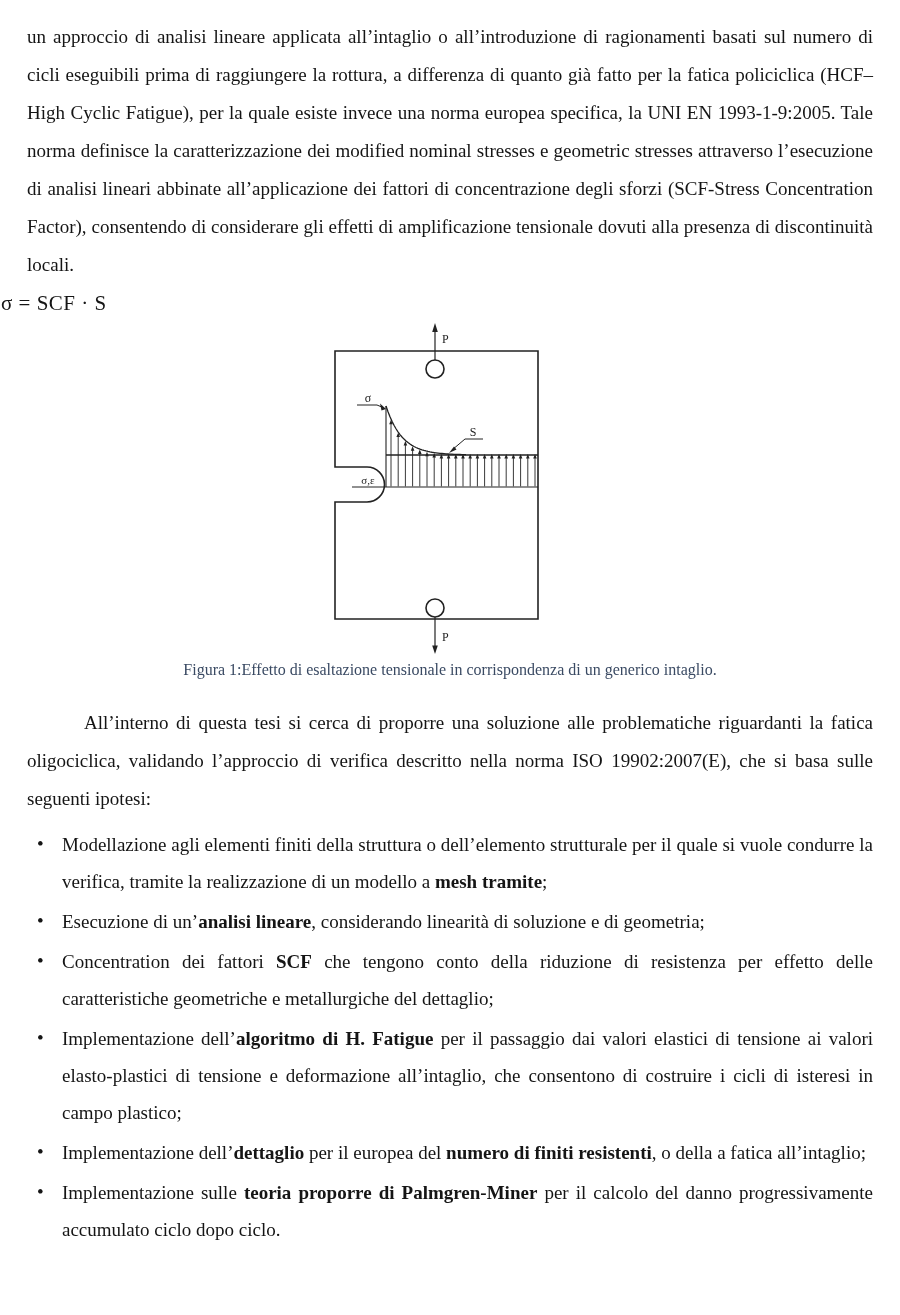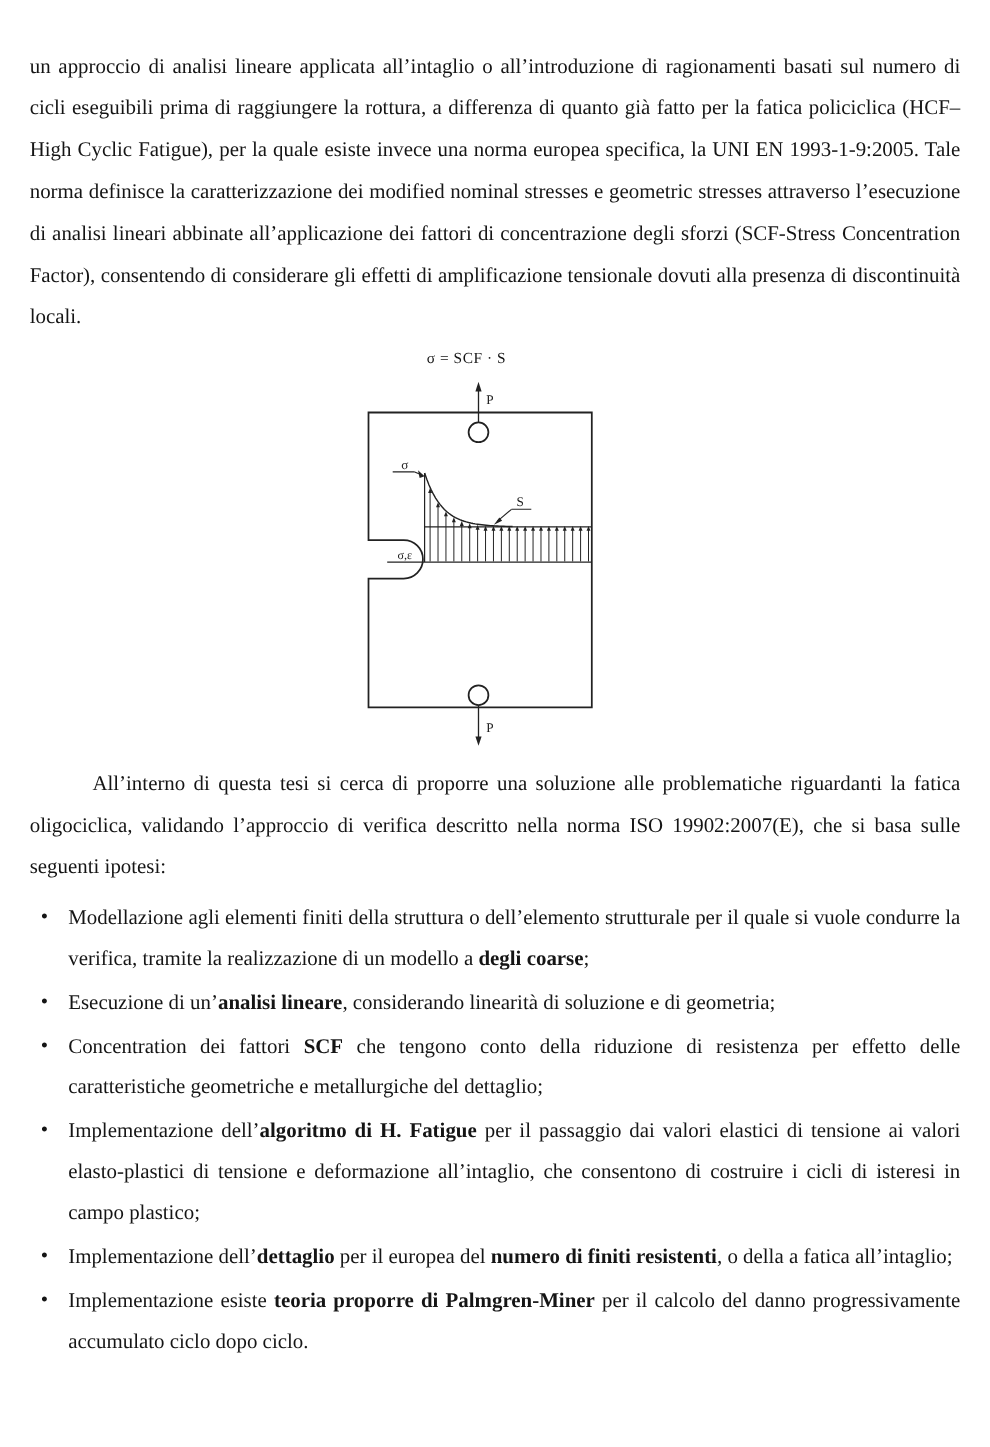--- a/index.html
+++ b/index.html
@@ -3,35 +3,35 @@
 <meta charset="utf-8">
 <style>
   html, body { margin: 0; padding: 0; }
   body {
     width: 900px; height: 1315px;
     background: #ffffff;
     font-family: "Liberation Serif", "DejaVu Serif", serif;
     color: #151515;
     overflow: hidden;
   }
-  .page { padding: 42px 27px 0 27px; }
+  .page { padding: 18px 27px 0 27px; }
   .body-text {
     margin: 0;
     font-size: 19px;
     line-height: 38px;
     text-align: justify;
     color: #151515;
   }
-  .body-text.indent { text-indent: 57px; margin-top: 12px; }
+  .body-text.indent { text-indent: 57px; margin-top: 24px; }
   .formula {
     margin-top: 4px;
     height: 30px;
     line-height: 30px;
-    font-size: 14px;
-    text-align: center;
+    font-size: 21px;
+    text-align: left;
     transform: translateX(-26px);
     letter-spacing: 0.5px;
   }
   figure.fig { margin: 0; padding: 0; }
   .fig svg { display: block; margin-left: 303px; }
   .caption {
     margin-top: 2px;
     font-size: 16px;
     line-height: 20px;
     text-align: center;
@@ -139,29 +139,30 @@
       <line class="strokes" stroke-width="1" x1="47" y1="87" x2="53" y2="89.5"></line>
       <polygon fill="#222" points="56,91 50,85.5 51.5,92.5"></polygon>
 
       <text x="143" y="118" font-size="12" text-anchor="middle">S</text>
       <line class="strokes" stroke-width="1" x1="135" y1="121" x2="153" y2="121"></line>
       <line class="strokes" stroke-width="1" x1="135" y1="121" x2="122" y2="132"></line>
       <polygon fill="#222" points="119,135 126.5,131.5 124,128.5"></polygon>
 
       <text x="38" y="166" font-size="11" text-anchor="middle">σ,ε</text>
     </svg>
+    <figcaption class="caption" style="color: rgb(58, 74, 99);">Figura 1:Effetto di esaltazione tensionale in corrispondenza di un generico intaglio.</figcaption>
   </figure>
 
   <p class="body-text indent">All’interno di questa tesi si cerca di proporre una soluzione alle problematiche riguardanti la fatica oligociclica, validando l’approccio di verifica descritto nella norma ISO 19902:2007(E), che si basa sulle seguenti ipotesi:</p>
 
   <div class="bullets">
 
     <div class="bullet-item">
       <span class="bullet-marker">•</span>
-      <span>Modellazione agli elementi finiti della struttura o dell’elemento strutturale per il quale si vuole condurre la verifica, tramite la realizzazione di un modello a </span><b>degli coarse</b><span>;</span><b></b><span></span>
+      <span>Modellazione agli elementi finiti della struttura o dell’elemento strutturale per il quale si vuole condurre la verifica, tramite la realizzazione di un modello a </span><b>mesh tramite</b><span>;</span><b></b><span></span>
     </div>
 
     <div class="bullet-item">
       <span class="bullet-marker">•</span>
       <span>Esecuzione di un’</span><b>analisi lineare</b><span>, considerando linearità di soluzione e di geometria;</span><b></b><span></span>
     </div>
 
     <div class="bullet-item">
       <span class="bullet-marker">•</span>
       <span>Concentration dei fattori </span><b>SCF</b><span> che tengono conto della riduzione di resistenza per effetto delle caratteristiche geometriche e metallurgiche del dettaglio;</span><b></b><span></span>
@@ -172,17 +173,17 @@
       <span>Implementazione dell’</span><b>algoritmo di H. Fatigue</b><span> per il passaggio dai valori elastici di tensione ai valori elasto-plastici di tensione e deformazione all’intaglio, che consentono di costruire i cicli di isteresi in campo plastico;</span><b></b><span></span>
     </div>
 
     <div class="bullet-item">
       <span class="bullet-marker">•</span>
       <span>Implementazione dell’</span><b>dettaglio</b><span> per il europea del </span><b>numero di finiti resistenti</b><span>, o della a fatica all’intaglio;</span>
     </div>
 
     <div class="bullet-item">
       <span class="bullet-marker">•</span>
-      <span>Implementazione esiste </span><b>teoria proporre di Palmgren-Miner</b><span> per il calcolo del danno progressivamente accumulato ciclo dopo ciclo.</span><b></b><span></span>
+      <span>Implementazione sulle </span><b>teoria proporre di Palmgren-Miner</b><span> per il calcolo del danno progressivamente accumulato ciclo dopo ciclo.</span><b></b><span></span>
     </div>
 
   </div>
 </div>
 
 </body></html>

